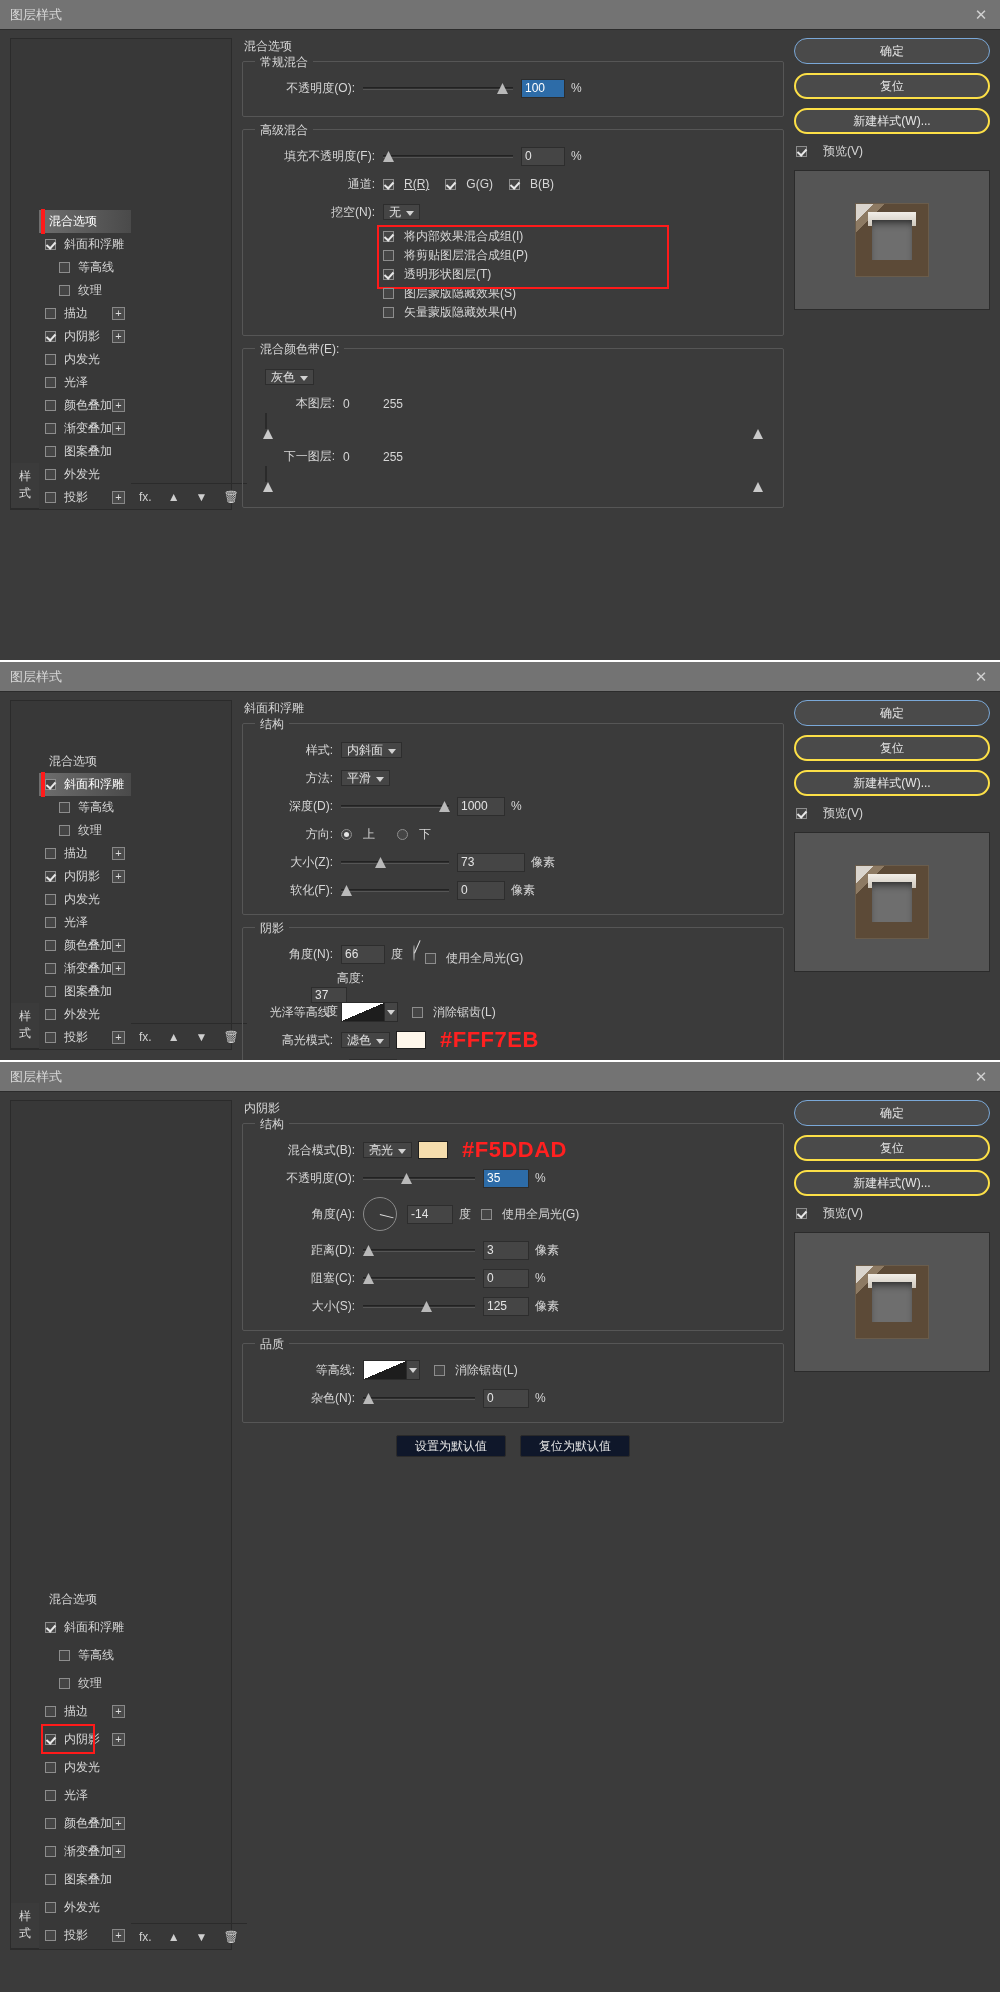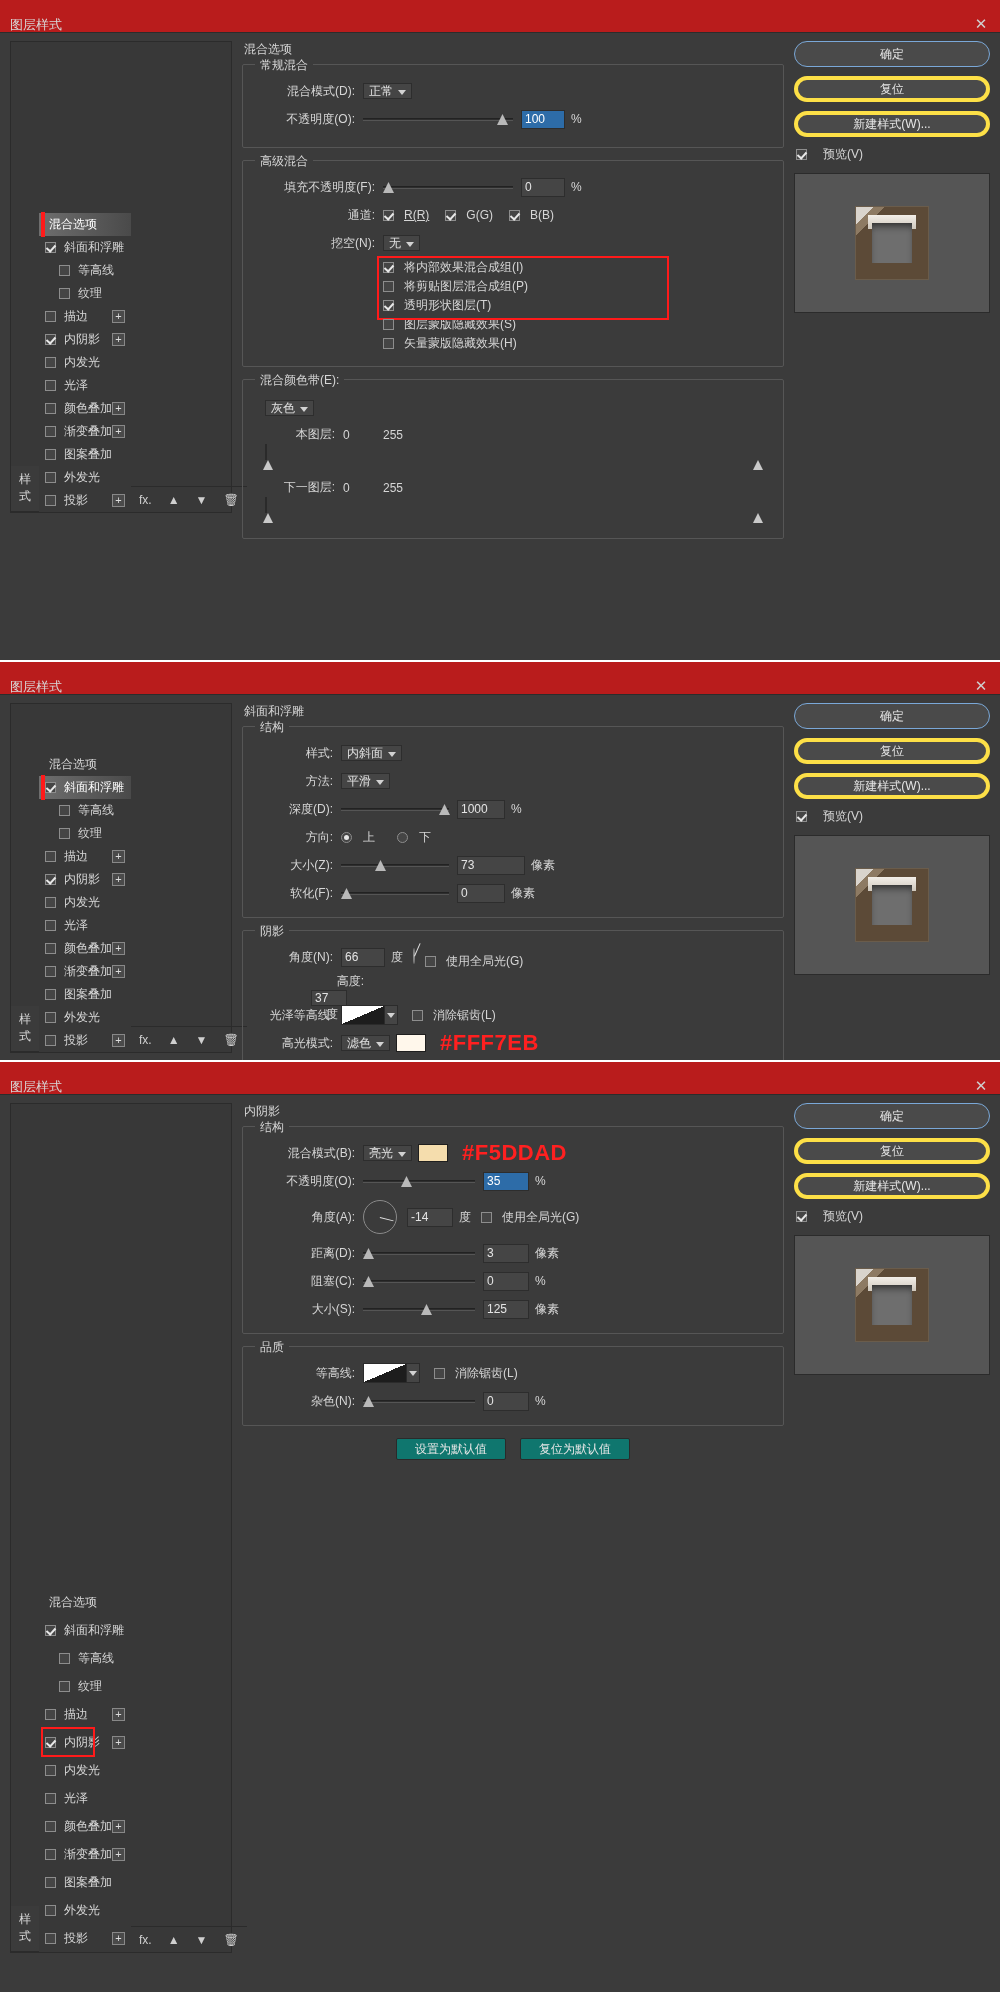--- a/index.html
+++ b/index.html
@@ -20,24 +20,24 @@
     overflow:hidden;
   }
   .panel.p1 { height:660px; }
   .panel.p2 { height:398px; }
   .panel.p3 { height:934px; }
   .divider { height:2px; background:#ffffff; width:1000px; }
 
   
   .titlebar {
     height:30px;
-    background:#b91c1c;
-    display:flex; align-items:flex-start;
+    background:#737373;
+    display:flex; align-items:center;
     border-bottom:1px solid #2c2c2c;
-    padding:16px 10px;
+    padding:0 10px;
   }
   .titlebar .t-text { font-size:13px; color:#d8d8d8; }
   .titlebar .t-close {
     margin-left:auto; font-size:15px; color:#d0d0d0; line-height:1;
     width:18px; text-align:center; cursor:default;
   }
 
   
   .body-row { display:flex; padding:8px 10px 0 10px; gap:10px; }
   .col-styles { width:222px; }
@@ -222,21 +222,21 @@
   }
   .dial .hand {
     position:absolute; left:50%; top:50%;
     width:14px; height:1px; background:#e2e2e2;
     transform-origin:0 0;
   }
 
   
   .btn {
     display:block; width:100%; height:26px;
-    background:#4a4a4a; border:4px solid #fde047; border-radius:13px;
+    background:#4a4a4a; border:2px solid #fde047; border-radius:13px;
     color:#e6e6e6; font-size:12px; font-family:"Liberation Sans", sans-serif;
     margin-bottom:9px;
   }
   .btn.primary { border:1px solid #7aa8d8; }
   .preview-line { display:flex; align-items:center; gap:8px; font-size:12px; margin:2px 0 10px 2px;}
   .thumb-box {
     width:100%; height:140px; background:#555555; border:1px solid #2b2b2b;
     display:flex; align-items:center; justify-content:center;
   }
   .thumb-inner {
@@ -251,21 +251,21 @@
     background:#6e6e6e;
     box-shadow: inset 0 6px 8px -4px rgba(0,0,0,.7);
   }
   .thumb-inner .cap {
     position:absolute; left:12px; top:8px; right:12px; height:14px;
     background:linear-gradient(to bottom,#f2eee8,#cfc8bd);
   }
 
   .btnrow { display:flex; gap:14px; justify-content:center; margin-top:4px; }
   .btn-wide {
-    height:22px; min-width:110px; background:#0f766e; border:1px solid #2a2a2a;
+    height:22px; min-width:110px; background:#0f172a; border:1px solid #2a2a2a;
     color:#e6e6e6; font-size:12px; border-radius:2px;
     font-family:Liberation Sans, sans-serif;
   }
 </style>
 </head>
 <body>
 
 <div class="panel p1">
 
   <div class="titlebar">
@@ -344,24 +344,20 @@
           <span class="trash">🗑</span>
         </div>
       </div>
     </div>
 
     <div class="col-main">
       <div class="main-title">混合选项</div>
 
       <div class="group">
         <span class="g-title">常规混合</span>
-        <div class="frow">
-          <span class="flabel">混合模式(D):</span>
-          <span class="selwrap"><span class="fakeselect" style="width:128px;">正常</span></span>
-        </div>
         <div class="frow">
           <span class="flabel">不透明度(O):</span>
           <span class="slider" style="width:150px;">
             <span class="track"></span>
               <span class="thumb" style="left:134px;"></span>
           </span>
           <input class="num sel" style="margin-left: 8px;" value="100">
           <span class="unit">%</span>
         </div>
       </div>

